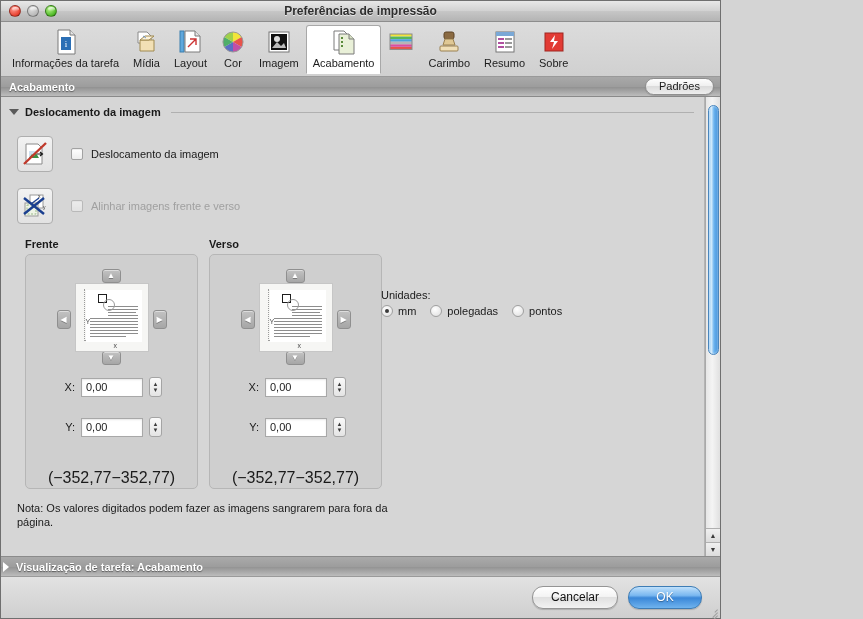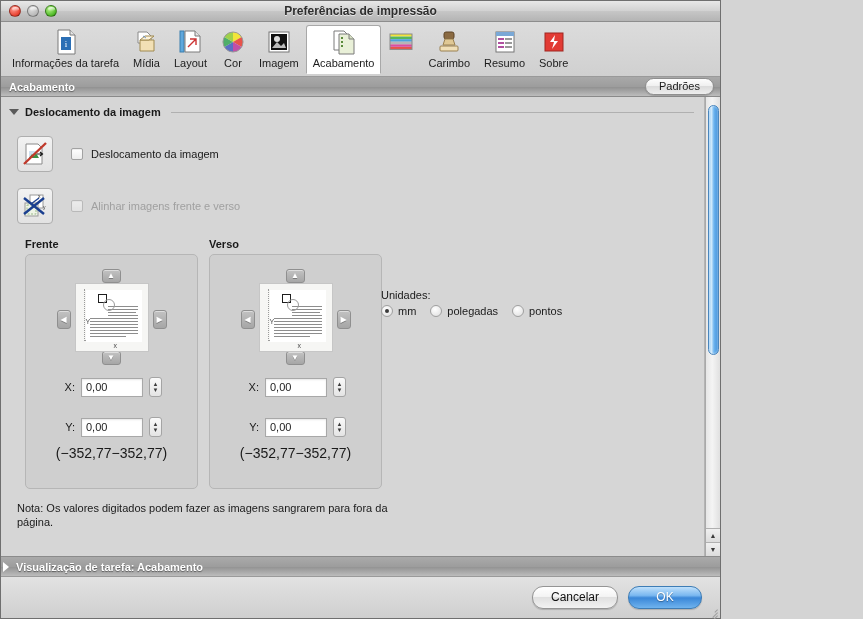--- a/index.html
+++ b/index.html
@@ -237,21 +237,21 @@
     padding: 0 4px; line-height: 17px;
   }
   .stepper {
     width: 13px; height: 20px;
     background: linear-gradient(to bottom, #fafafa, #e4e4e4);
     border: 1px solid #a4a4a4; border-radius: 3px;
     display: flex; flex-direction: column;
     align-items: center; justify-content: center;
   }
   .stepper span { font-size: 6px; line-height: 6px; color: #3c3c3c; }
-  .range-txt { font-size: 14px; color: #1a1a1a; margin-top: 8px; text-align: center; }
+  .range-txt { font-size: 16px; color: #1a1a1a; margin-top: 32px; text-align: center; }
 
   
   .note {
     padding: 12px 0 0 16px; font-size: 11px; color: #1a1a1a; line-height: 14px;
     max-width: 420px;
   }
 
   
   .band {
     height: 21px; flex: 0 0 21px;

